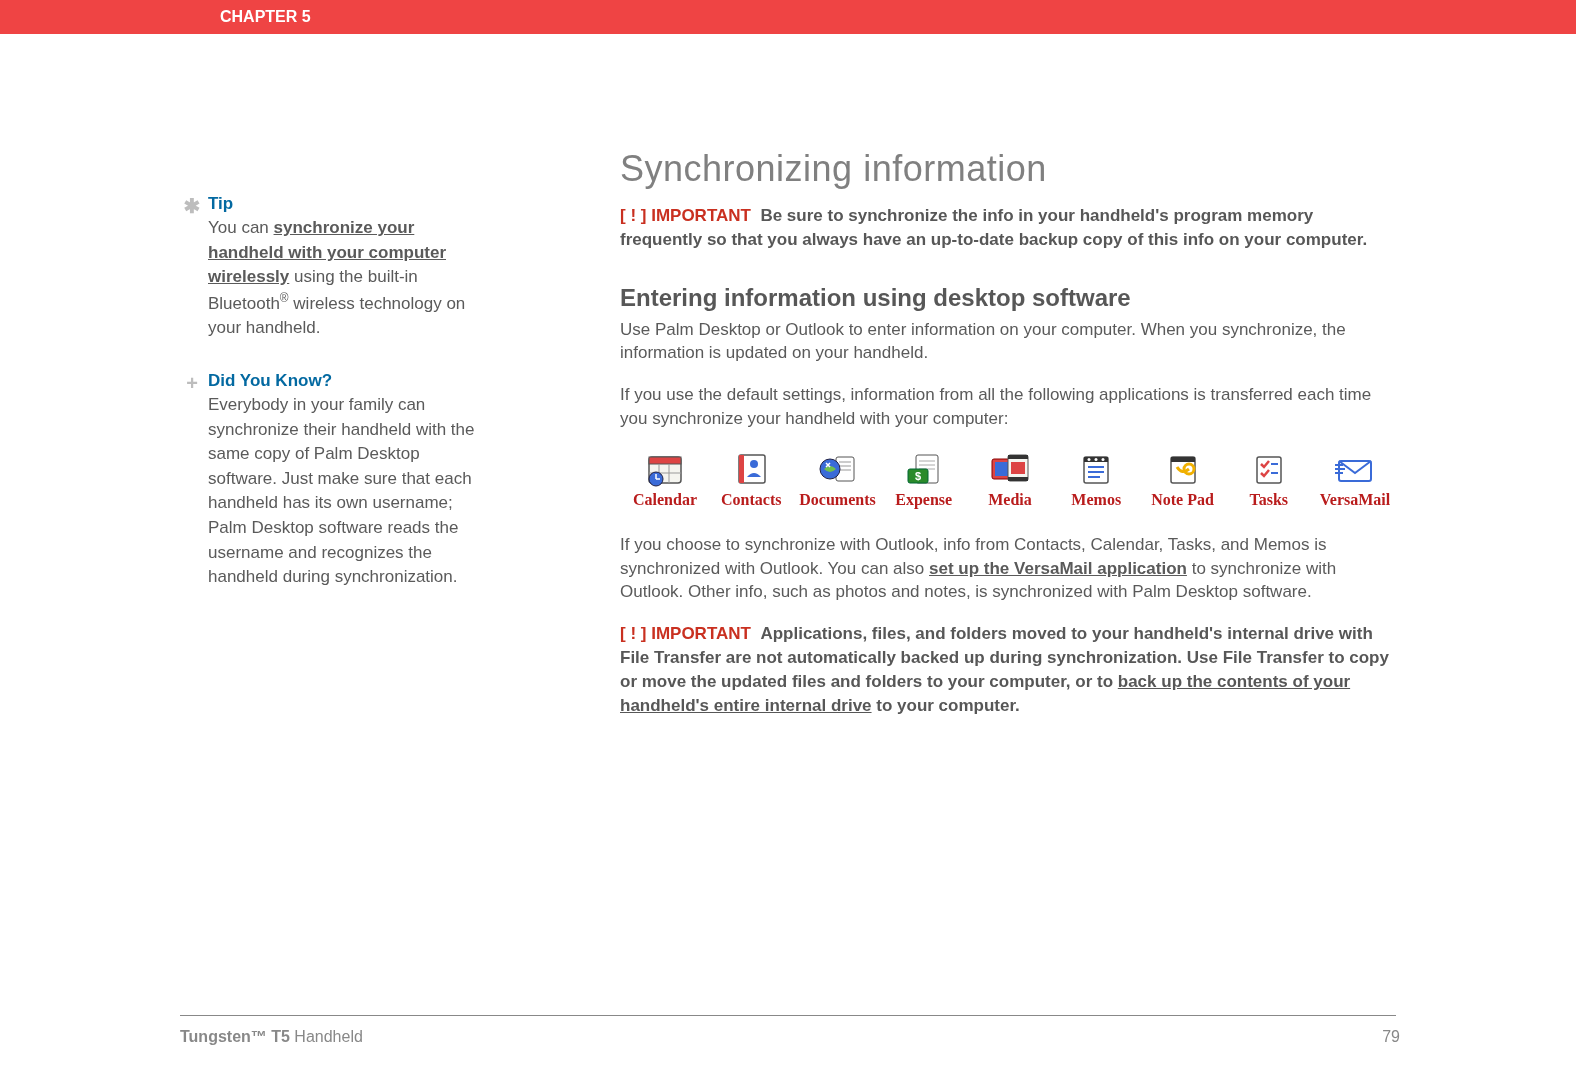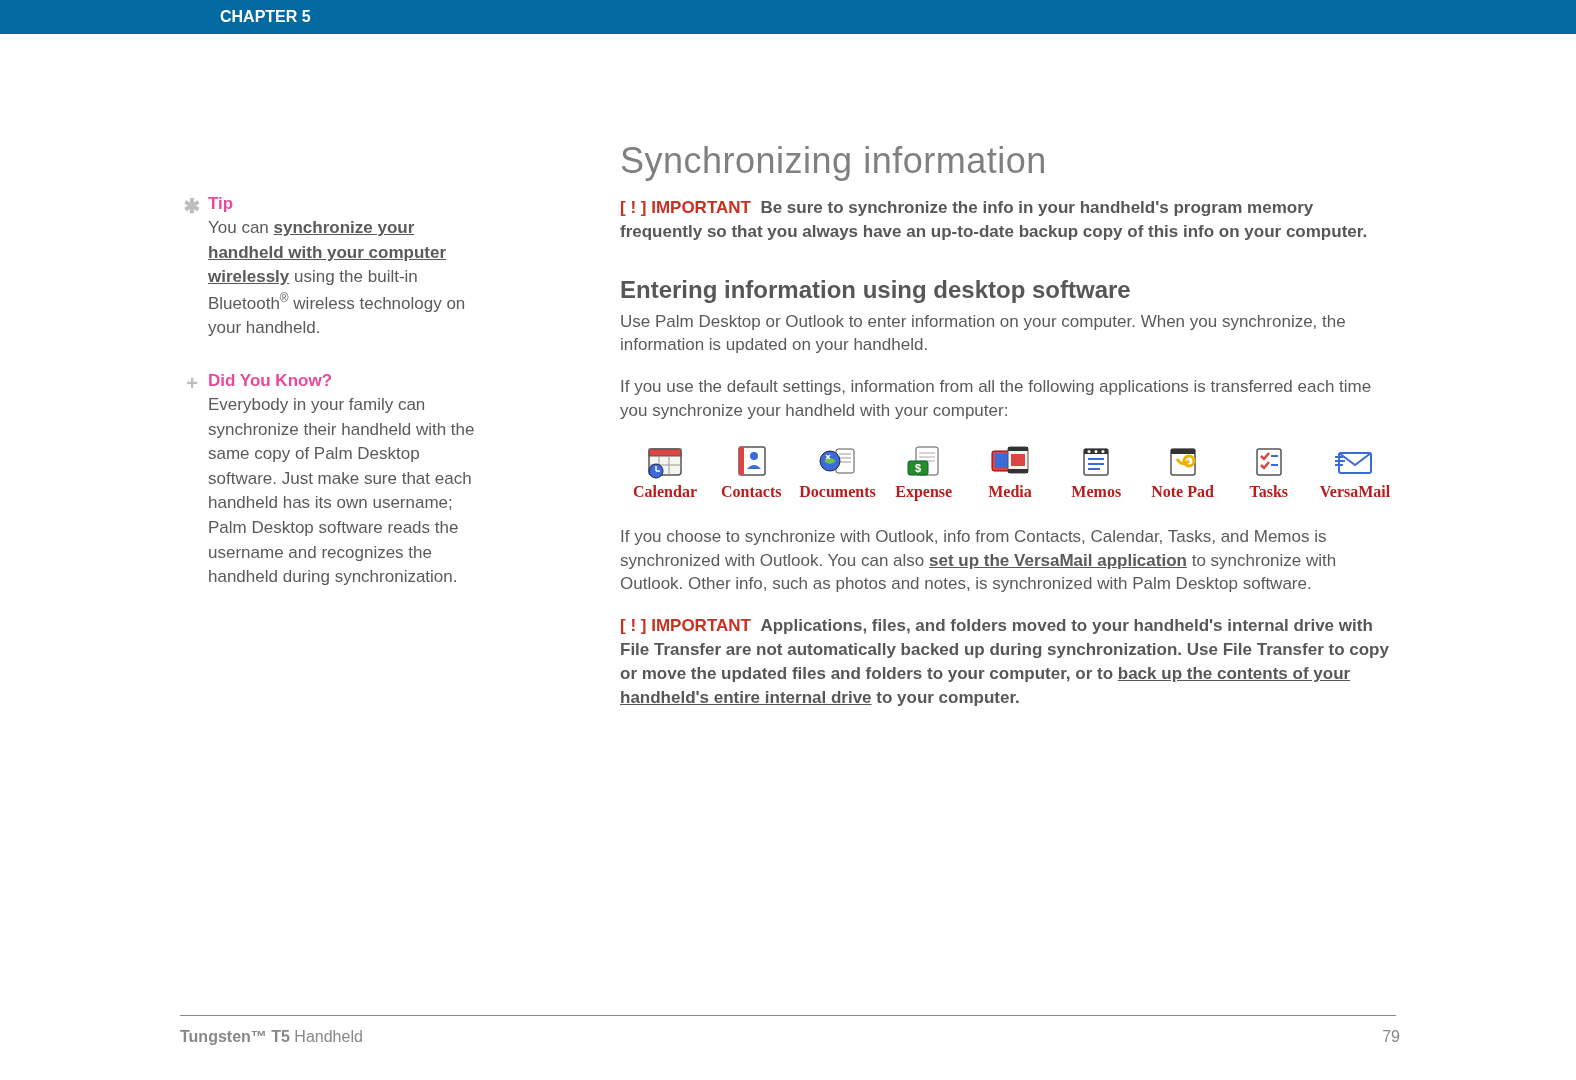--- a/index.html
+++ b/index.html
@@ -5,21 +5,21 @@
   * { box-sizing: border-box; margin: 0; padding: 0; }
   body {
     font-family: "Helvetica Neue", Arial, sans-serif;
     background: #fff;
     width: 1576px;
     height: 1080px;
     position: relative;
     overflow: hidden;
   }
   .topbar {
-    background: #0369a1;
+    background: #ef4444;
     color: #fff;
     height: 34px;
     width: 100%;
     display: flex;
     align-items: center;
     font-size: 16px;
     font-weight: bold;
   }
   .topbar .chapter {
     position: absolute;
@@ -53,40 +53,40 @@
     color: #bdbdbd;
     font-size: 20px;
     font-weight: bold;
     text-align: center;
     margin-right: 4px;
     line-height: 1;
     margin-top: 2px;
   }
   .side-content { flex: 1; }
   .side-heading {
-    color: #ec4899;
+    color: #0369a1;
     font-weight: bold;
     font-size: 17px;
     margin-bottom: 2px;
   }
   .side-text {
     color: #5a5a5a;
     font-size: 17px;
     line-height: 1.45;
   }
   .side-text a {
     color: #5a5a5a;
     font-weight: bold;
     text-decoration: underline;
   }
   .reg { font-size: 0.7em; vertical-align: super; }
   .main {
     position: absolute;
     left: 620px;
-    top: 106px;
+    top: 114px;
     width: 780px;
   }
   h1 {
     color: #808080;
     font-weight: 500;
     font-size: 36px;
     margin-bottom: 14px;
     letter-spacing: 0.5px;
   }
   .body-text {

